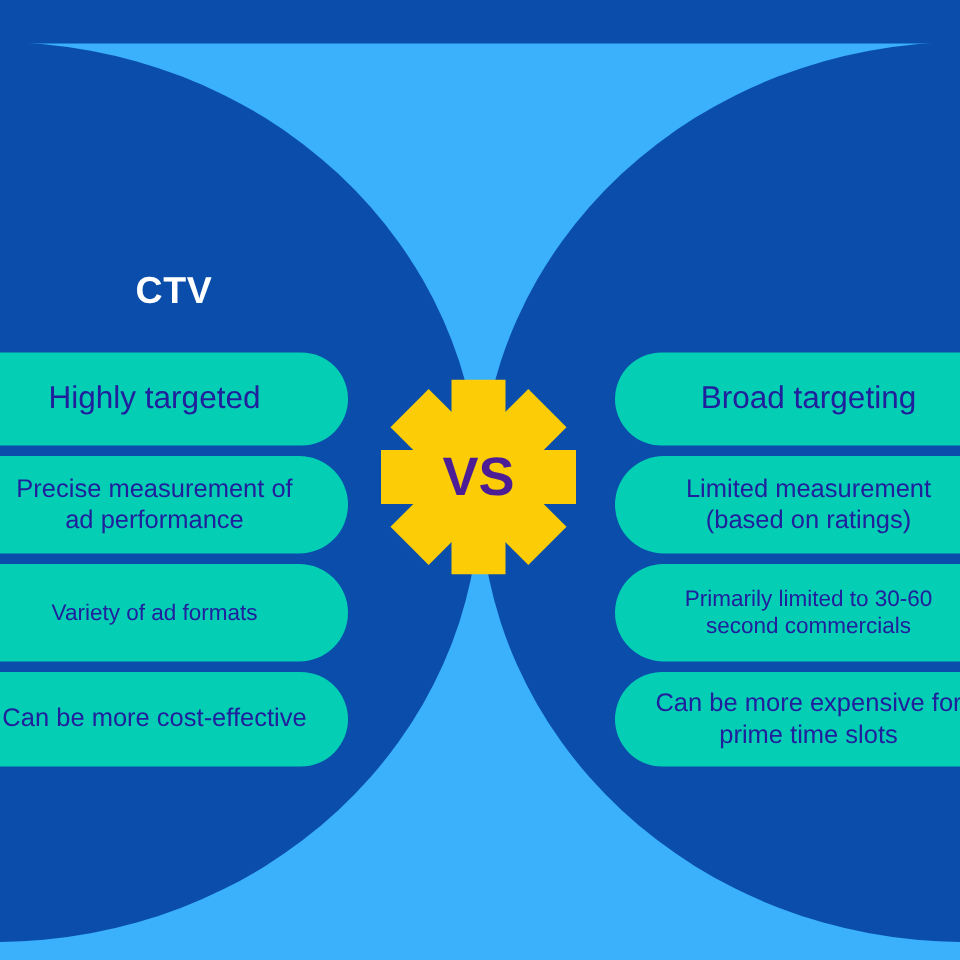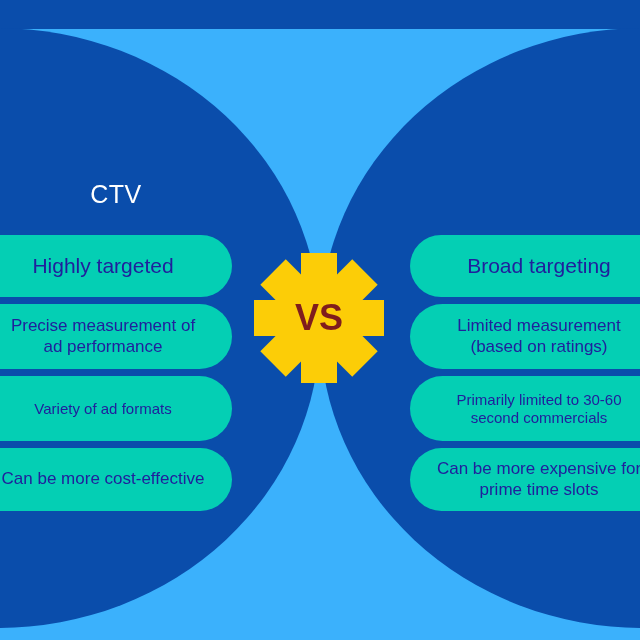--- a/index.html
+++ b/index.html
@@ -40,21 +40,21 @@
     left: 320px;
     top: 28px;
     width: 645px;
     height: 600px;
   }
   
   .col-title {
     position: absolute;
     z-index: 6;
     color: #ffffff;
-    font-weight: normal;
+    font-weight: bold;
     font-size: 25px;
     letter-spacing: 0.5px;
     text-align: center;
     white-space: nowrap;
   }
   .col-title.left  { left: 0;   top: 180px; width: 232px; }
   .col-title.right { left: 410px; top: 180px; width: 230px; }
 
   
   .pill-col {
@@ -102,21 +102,21 @@
     z-index: 8;
   }
   .burst-wrap svg { display: block; }
   .vs-label {
     position: absolute;
     left: 0; top: 0;
     width: 130px; height: 130px;
     display: flex;
     align-items: center;
     justify-content: center;
-    color: #7f1d1d;
+    color: #4c1d95;
     font-weight: bold;
     font-size: 36px;
     letter-spacing: 0px;
     z-index: 9;
   }
 </style>
 </head>
 <body>
 
 <div id="canvas">

